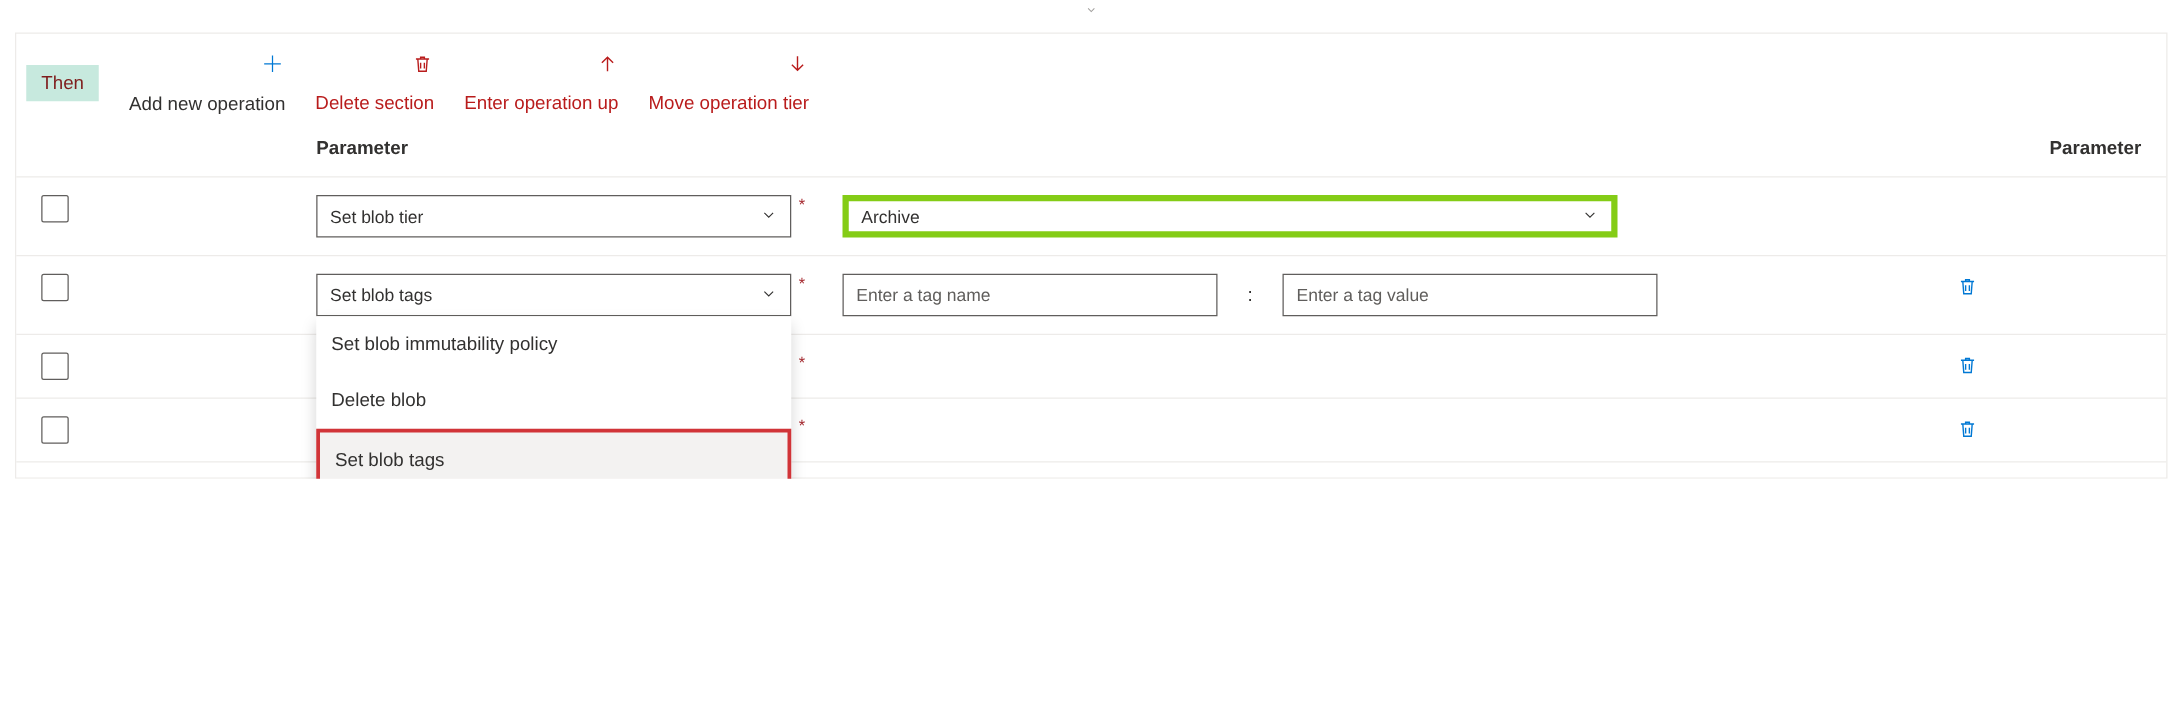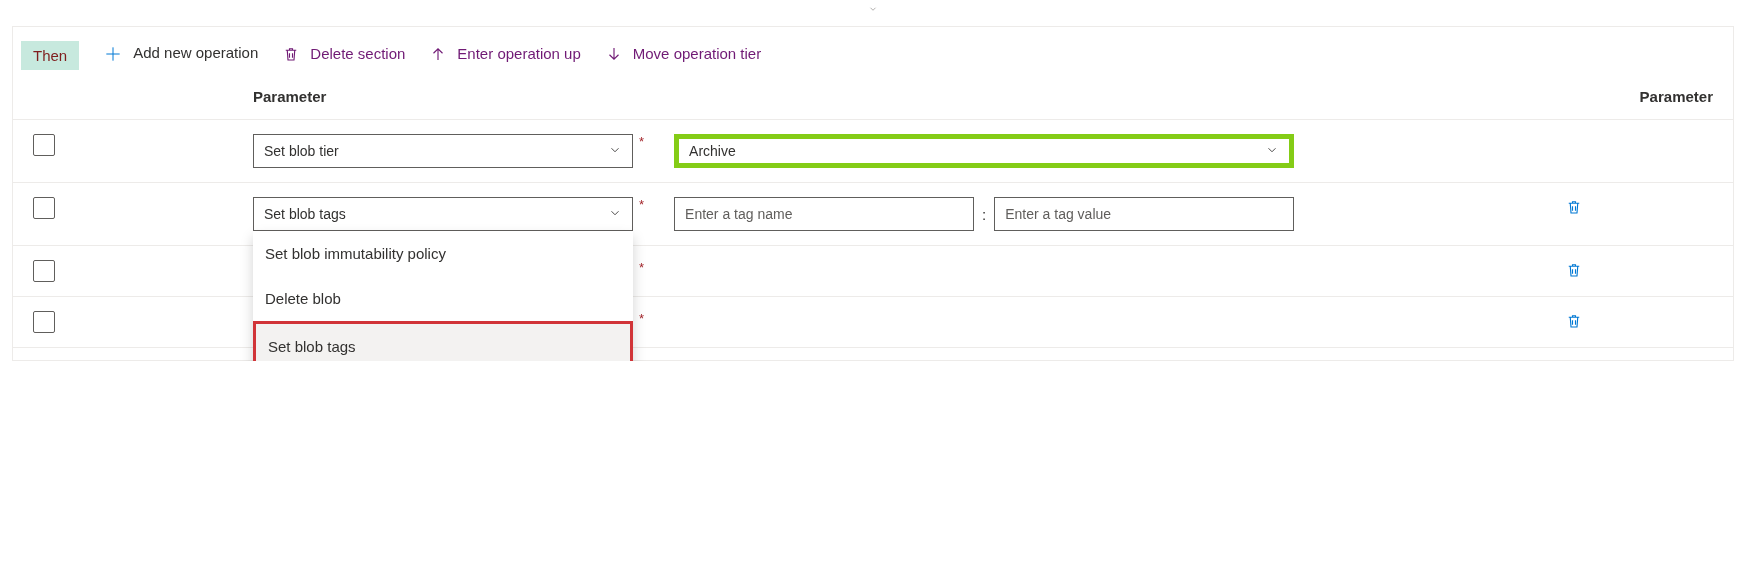--- a/index.html
+++ b/index.html
@@ -1,40 +1,40 @@
 <!DOCTYPE html>
 <html><head>
 <meta charset="utf-8">
 <style>
   * { box-sizing: border-box; font-family: "Segoe UI", -apple-system, sans-serif; }
   body { margin: 0; padding: 0; background: #fff; font-size: 14px; color: #323130; }
   .panel { border: 1px solid #edebe9; margin: 8px 12px 0 12px; padding-bottom: 12px; }
   .toolbar { display: flex; align-items: center; gap: 24px; padding: 14px 8px 18px 8px; }
   .then-badge { background: #c7e9de; color: #7f1d1d; padding: 6px 12px; font-size: 15px; }
-  .tb-btn { display: flex; align-items: flex-start; gap: 10px; font-size: 15px; color: #a19f9d; cursor: pointer; }
+  .tb-btn { display: flex; align-items: flex-end; gap: 10px; font-size: 15px; color: #a19f9d; cursor: pointer; flex-direction: column; }
   .tb-btn.primary { color: #323130; }
   .tb-btn svg { width: 18px; height: 18px; }
   .add-icon { color: #0078d4; }
   .add-icon svg { width: 20px; height: 20px; stroke-width: 1.2; }
-  .tb-btn.disabled { color: #701a75; }
+  .tb-btn.disabled { color: #b91c1c; }
   .headers { display: flex; padding: 0 20px 14px 20px; font-weight: 600; font-size: 15px; }
   .col-check { width: 220px; }
   .col-op { width: 420px; }
   .col-param { flex: 1; text-align: right; }
   .row { display: flex; border-top: 1px solid #edebe9; padding: 14px 20px; position: relative; }
   .row:last-child { border-bottom: 1px solid #edebe9; }
   .checkbox { width: 22px; height: 22px; border: 1px solid #605e5c; border-radius: 2px; cursor: pointer; }
   .select-wrap { position: relative; width: 380px; }
   .select-box { height: 34px; border: 1px solid #605e5c; display: flex; align-items: center; justify-content: space-between; padding: 0 10px; font-size: 14px; background: #fff; cursor: pointer; }
   .select-box.open { border-top: 1px solid #605e5c; border-left: 1px solid #605e5c; border-right: 1px solid #605e5c; }
   .chev { width: 14px; height: 14px; }
   .req { color: #a4262c; margin-left: 6px; font-size: 13px; vertical-align: top; }
   .param-area { margin-left: 30px; flex: 1; display: flex; align-items: center; }
   .param-select { width: 620px; height: 34px; border: 5px solid #84cc16; display: flex; align-items: center; justify-content: space-between; padding: 0 10px; background: #fff; cursor: pointer; }
-  .tag-inputs { display: flex; align-items: center; gap: 8px; }
+  .tag-inputs { display: flex; align-items: center; gap: 24px; }
   .tag-input { height: 34px; border: 1px solid #605e5c; padding: 0 10px; font-size: 14px; width: 300px; }
   .tag-input::placeholder { color: #605e5c; }
   .colon { font-size: 15px; color: #323130; }
   .trash { position: absolute; right: 150px; color: #0078d4; cursor: pointer; }
   .trash svg { width: 18px; height: 20px; }
   .dropdown { position: absolute; top: 34px; left: 0; width: 100%; background: #fff; box-shadow: 0 6px 12px rgba(0,0,0,0.18); z-index: 10; }
   .dd-item { padding: 14px 12px; font-size: 15px; cursor: pointer; }
   .dd-item.highlight { border: 3px solid #d13438; background: #f3f2f1; }
 </style>
 </head>

